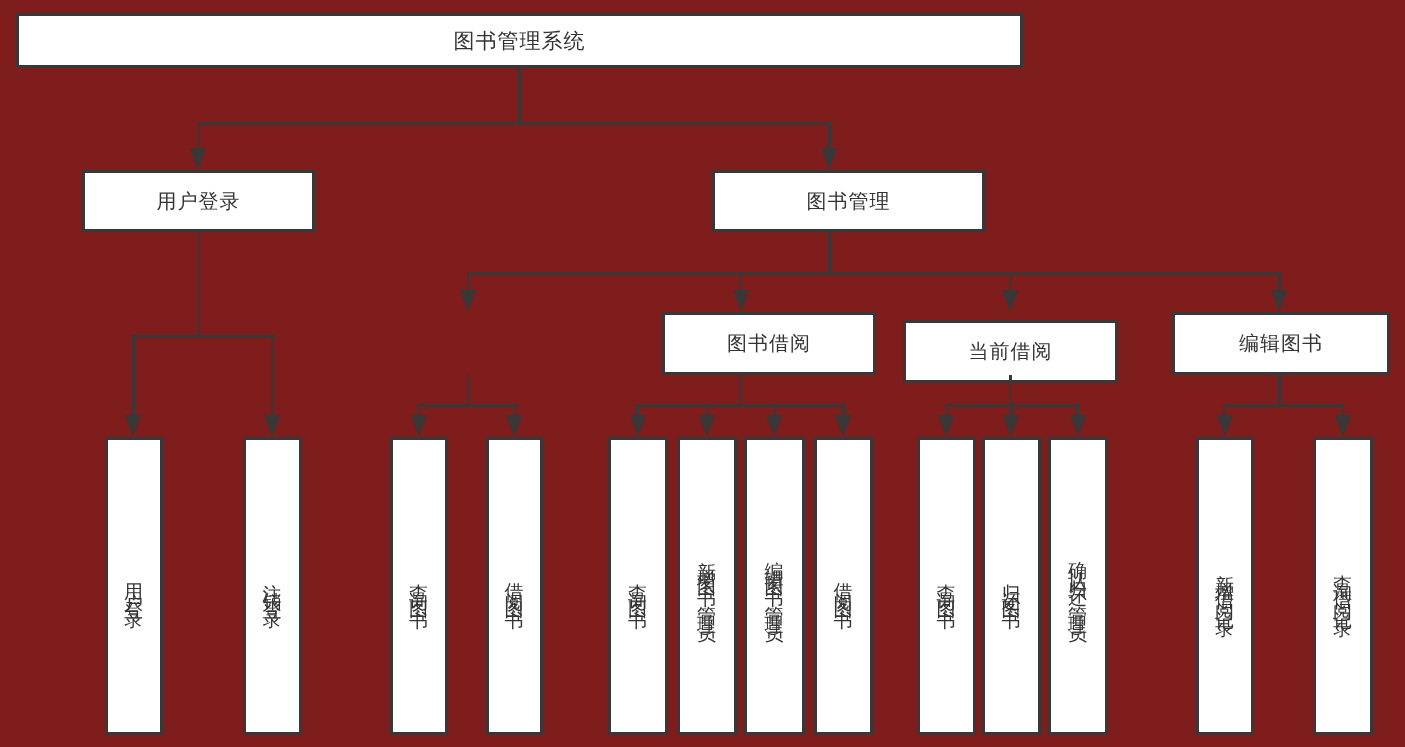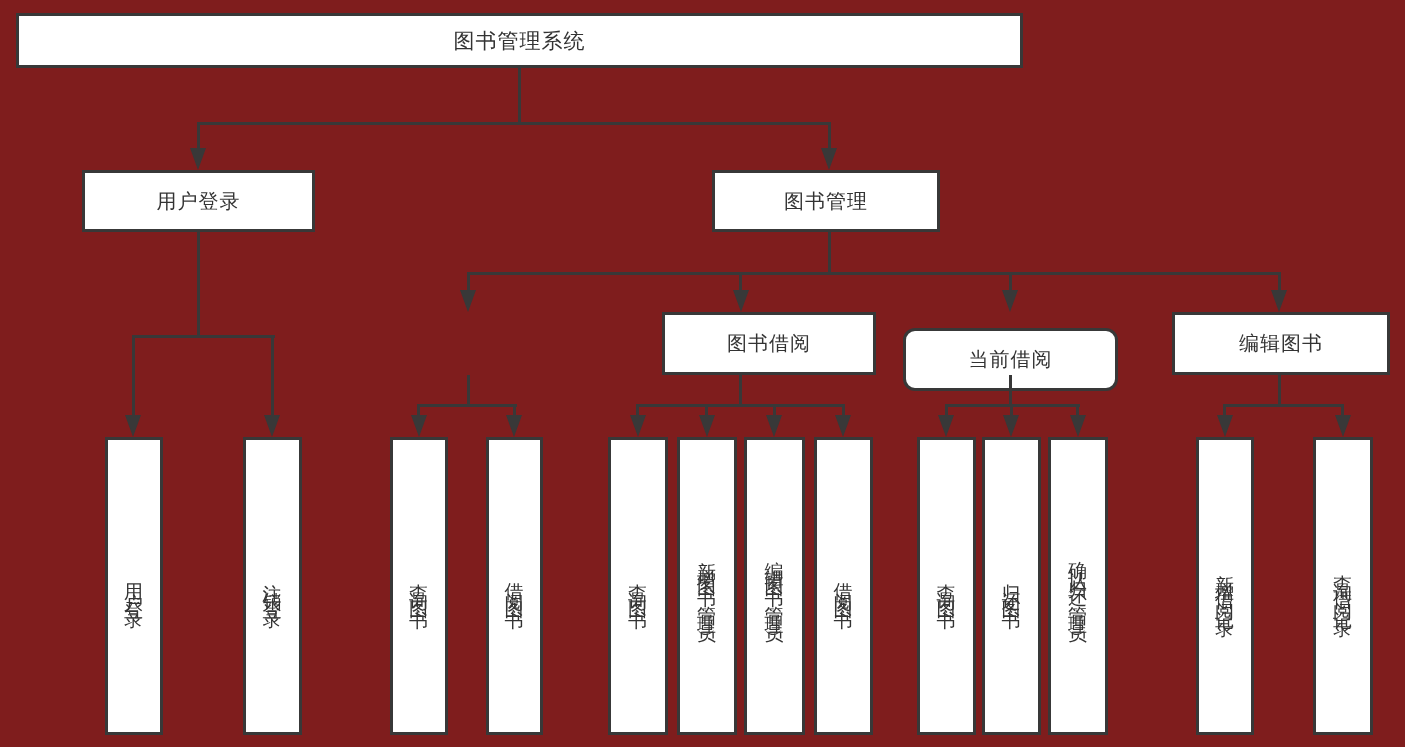--- a/index.html
+++ b/index.html
@@ -60,21 +60,21 @@
   <div class="cline" style="left:518px;top:68px;width:3px;height:57px;"></div>
   <div class="cline" style="left:197px;top:122px;width:634px;height:3px;"></div>
   <div class="cline" style="left:197px;top:122px;width:3px;height:30px;"></div>
   <div class="arrow" style="left:190px;top:148px;"></div>
   <div class="cline" style="left:828px;top:122px;width:3px;height:30px;"></div>
   <div class="arrow" style="left:821px;top:148px;"></div>
 
   <div class="node h" style="left:82px;top:170px;width:233px;height:62px;">
     <span>用户登录</span>
   </div>
-  <div class="node h" style="left:712px;top:170px;width:228px;height:62px;">
+  <div class="node h" style="left:712px;top:170px;width:273px;height:62px;">
     <span>图书管理</span>
   </div>
 
   <div class="cline" style="left:197px;top:232px;width:3px;height:105px;"></div>
   <div class="cline" style="left:132px;top:335px;width:143px;height:3px;"></div>
   <div class="cline" style="left:132px;top:335px;width:3px;height:84px;"></div>
   <div class="arrow" style="left:125px;top:415px;"></div>
   <div class="cline" style="left:271px;top:335px;width:3px;height:84px;"></div>
   <div class="arrow" style="left:264px;top:415px;"></div>
 
@@ -85,21 +85,21 @@
   <div class="cline" style="left:739px;top:272px;width:3px;height:22px;"></div>
   <div class="arrow" style="left:733px;top:290px;"></div>
   <div class="cline" style="left:1009px;top:272px;width:3px;height:22px;"></div>
   <div class="arrow" style="left:1002px;top:290px;"></div>
   <div class="cline" style="left:1278px;top:272px;width:3px;height:22px;"></div>
   <div class="arrow" style="left:1271px;top:290px;"></div>
 
   <div class="node h" style="left:662px;top:312px;width:214px;height:63px;">
     <span>图书借阅</span>
   </div>
-  <div class="node h" style="left:903px;top:328px;width:215px;height:63px;border-radius:12px;">
+  <div class="node h" style="left:903px;top:320px;width:215px;height:63px;">
     <span>当前借阅</span>
   </div>
   <div class="node h" style="left:1172px;top:312px;width:218px;height:63px;">
     <span>编辑图书</span>
   </div>
 
   <div class="cline" style="left:467px;top:375px;width:3px;height:31px;"></div>
   <div class="cline" style="left:417px;top:404px;width:100px;height:3px;"></div>
   <div class="cline" style="left:417px;top:404px;width:3px;height:15px;"></div>
   <div class="arrow" style="left:411px;top:415px;"></div>

